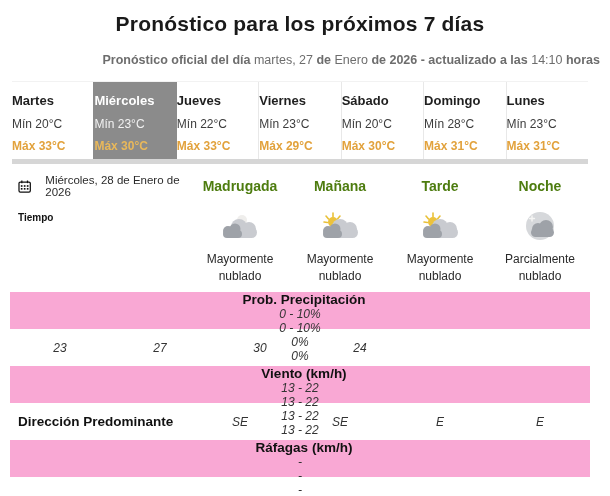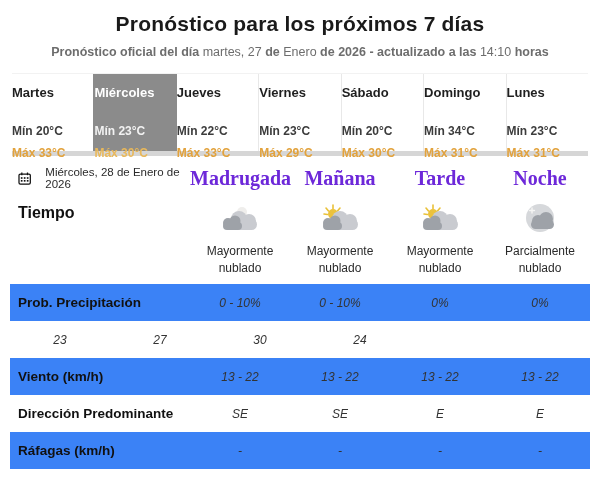--- a/index.html
+++ b/index.html
@@ -10,68 +10,68 @@
     color:#1a1a1a; overflow:hidden;
   }
   .page { width:600px; height:496px; background:#fff; }
 
   
   .title {
     text-align:center; font-size:21px; font-weight:700; color:#1a1a1a;
     padding-top:12px; letter-spacing:.2px;
   }
   .subtitle {
-    text-align:center; font-size:12.5px; color:#6d6d6d;
-    margin-top:9px;
+    text-align:right; font-size:12.5px; color:#6d6d6d;
+    margin-top:17px;
   }
   .subtitle .seg-b { font-weight:700; }
   .subtitle .seg-r { font-weight:400; }
 
   
   .tabs {
     display:flex; margin:14px 12px 0 12px; height:78px;
     border-top:1px solid #f2f2f2;
   }
   .tab {
     flex:1; text-align:left; padding-top:11px; cursor:pointer;
     border-left:1px solid #e8e8e8; background:#fff;
   }
   .tab:first-child { border-left:none; }
   .tab-day { font-size:13px; font-weight:700; color:#1f1f1f; }
-  .tab-min { font-size:12px; font-weight:700; color:#3c3c3c; margin-top:24px; }
+  .tab-min { font-size:12px; font-weight:400; color:#3c3c3c; margin-top:9px; }
   .tab-max { font-size:12px; font-weight:600; color:#e2a23c; margin-top:8px; }
   .tab.selected { background:#8b8b8b; border-left-color:#8b8b8b; }
   .tab.selected + .tab { border-left-color:#8b8b8b; }
   .tab.selected .tab-day { color:#ffffff; }
   .tab.selected .tab-min { color:#f2f2f2; }
   .tab.selected .tab-max { color:#e9b85a; }
   .tabs-underline { height:5px; background:#d6d6d6; margin:0 12px; }
 
   
   .table { margin:6px 10px 0 10px; }
   .row { display:flex; align-items:center; }
   .label-col { flex:1; padding-left:8px; }
   .col { width:100px; text-align:center; }
 
   .head-row { height:32px; margin-top:2px; }
   .date-wrap { display:flex; align-items:center; gap:14px; }
   .date-text { font-size:11.5px; color:#2b2b2b; }
-  .period-head { font-size:20px; font-weight:700; color:#6d28d9;font-family:Liberation Serif, serif; }
+  .period-head { font-size:14px; font-weight:700; color:#4d7c0f; }
 
   .weather-row { height:90px; align-items:flex-start; }
-  .weather-row .label-col { font-size:16px; font-weight:700; padding-top:10px; color:#111; }
+  .weather-row .label-col { font-size:10px; font-weight:700; padding-top:10px; color:#111; }
   .cond { display:flex; flex-direction:column; align-items:center; padding-top:8px; }
   .cond-icon { width:50px; height:34px; }
   .cond-caption {
     font-size:12px; color:#2a2a2a; margin-top:7px; line-height:1.45;
     text-align:center; max-width:86px;
   }
 
   .data-row { height:37px; }
-  .data-row.shaded { background:#3b82f6; }
+  .data-row.shaded { background:#f9a8d4;flex-direction:column; }
   .data-row .label-col { font-size:13.5px; font-weight:700; color:#111; }
   .cell { font-size:12px; color:#333;font-style:italic; }
 </style>
 </head>
 <body>
 
 <div class="page">
 
   <div class="title">Pronóstico para los próximos 7 días</div>
   <div class="subtitle"><span class="seg-b">Pronóstico oficial del día </span><span class="seg-r">martes, 27 </span><span class="seg-b">de </span><span class="seg-r">Enero </span><span class="seg-b">de 2026 </span><span class="seg-b">- actualizado a las </span><span class="seg-r">14:10 </span><span class="seg-b">horas</span></div>
@@ -97,21 +97,21 @@
       <div class="tab-min">Mín 23°C</div>
       <div class="tab-max">Máx 29°C</div>
     </div>
     <div class="tab">
       <div class="tab-day">Sábado</div>
       <div class="tab-min">Mín 20°C</div>
       <div class="tab-max">Máx 30°C</div>
     </div>
     <div class="tab">
       <div class="tab-day">Domingo</div>
-      <div class="tab-min">Mín 34°C</div>
+      <div class="tab-min">Mín 28°C</div>
       <div class="tab-max">Máx 31°C</div>
     </div>
     <div class="tab">
       <div class="tab-day">Lunes</div>
       <div class="tab-min">Mín 23°C</div>
       <div class="tab-max">Máx 31°C</div>
     </div>
   </div>
   <div class="tabs-underline"></div>
 

